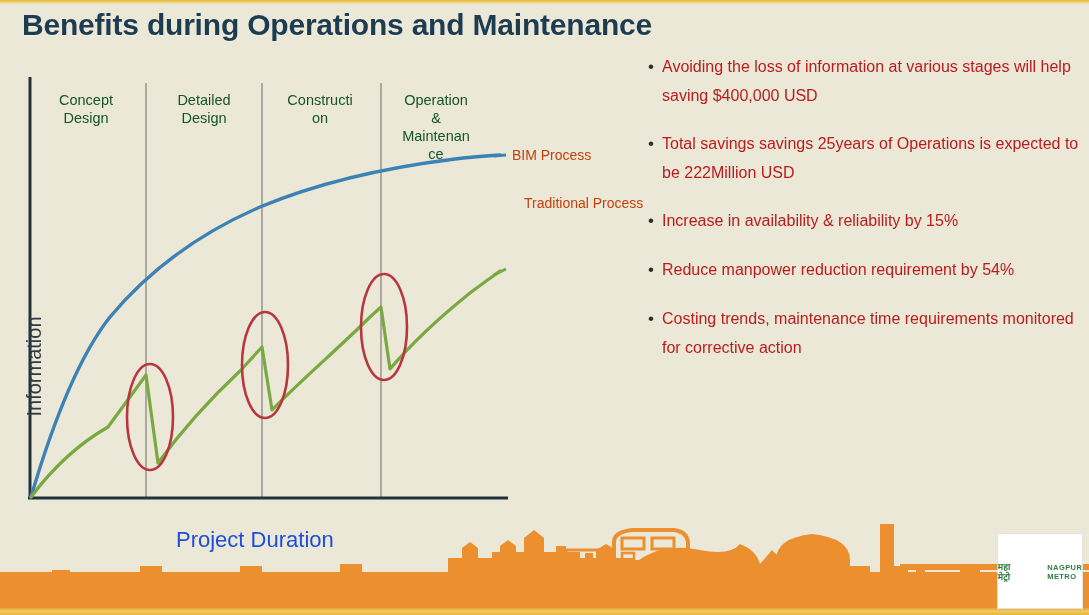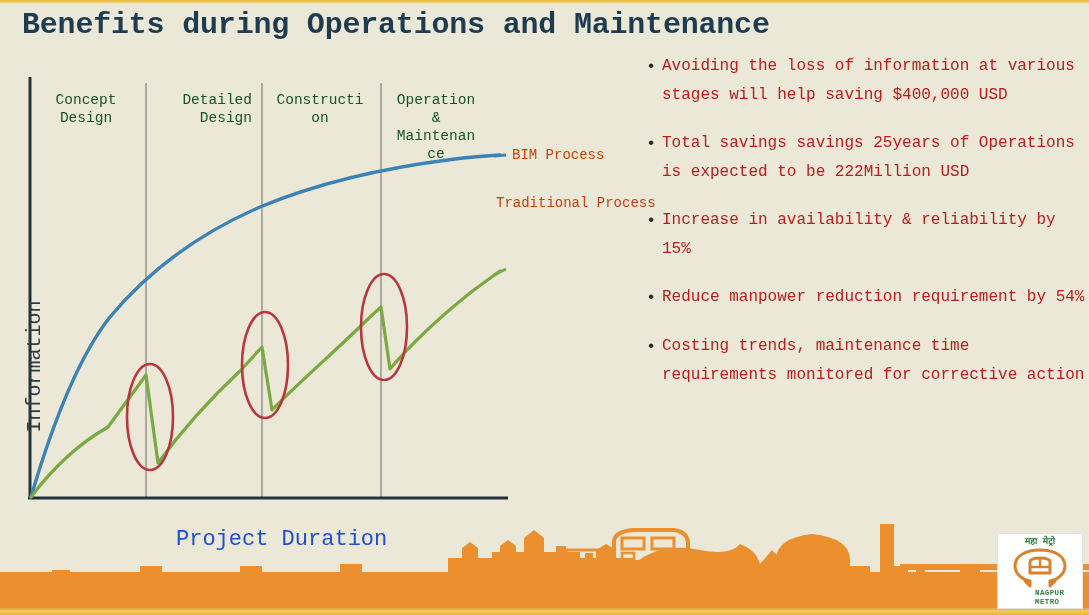--- a/index.html
+++ b/index.html
@@ -11,21 +11,20 @@
     background: #ece7d6;
     font-family: "Liberation Sans", sans-serif;
   }
 
   #slide {
     position: relative;
     width: 1089px;
     height: 615px;
     background: #ece8d8;
     overflow: hidden;
-    font-family: Liberation Mono, monospace;
   }
 
   
   .top-rule {
     position: absolute;
     top: 0; left: 0;
     width: 1089px;
     height: 4px;
     background: linear-gradient(to bottom, #e7b93c 0%, #f0cf6a 55%, #ede8d8 100%);
   }
@@ -141,21 +140,21 @@
   
   .logo {
     position: absolute;
     right: 6px;
     bottom: 6px;
     width: 86px;
     height: 76px;
     background: #ffffff;
     border: 1px solid #e3e3e3;
     display: flex;
-    flex-direction: column;
+    flex-direction: row;
     align-items: center;
     justify-content: center;
     padding-top: 2px;
   }
   .logo-hindi {
     font-size: 9px;
     color: #2f7d3f;
     font-weight: bold;
     line-height: 10px;
   }
@@ -223,39 +222,39 @@
       </g>
     </svg>
 
     <div class="y-axis-label">Information</div>
 
     <div class="phase-label" style="left:38px; top:36px;">
       <span class="pl-line">Concept</span>
       <span class="pl-line">Design</span>
     </div>
 
-    <div class="phase-label" style="left:156px; top:36px;text-align:right;">
+    <div class="phase-label" style="left:156px; top:36px;">
       <span class="pl-line">Detailed</span>
       <span class="pl-line">Design</span>
     </div>
 
     <div class="phase-label" style="left:272px; top:36px;">
       <span class="pl-line">Constructi</span>
       <span class="pl-line">on</span>
     </div>
 
     <div class="phase-label" style="left:388px; top:36px;">
       <span class="pl-line">Operation</span>
       <span class="pl-line">&amp;</span>
       <span class="pl-line">Maintenan</span>
       <span class="pl-line">ce</span>
     </div>
 
     <div class="series-label" style="left:512px; top:92px;">BIM Process</div>
-    <div class="series-label" style="left:496px; top:140px;">Traditional Process</div>
+    <div class="series-label" style="left:524px; top:140px;">Traditional Process</div>
   </div>
 
   <div class="x-axis-label">Project Duration</div>
 
   <div class="bullets">
     <div class="bullet">
       <span class="bullet-marker">•</span>
       <span class="bullet-text">Avoiding the loss of information at various stages will help saving $400,000 USD</span>
     </div>
     <div class="bullet">

